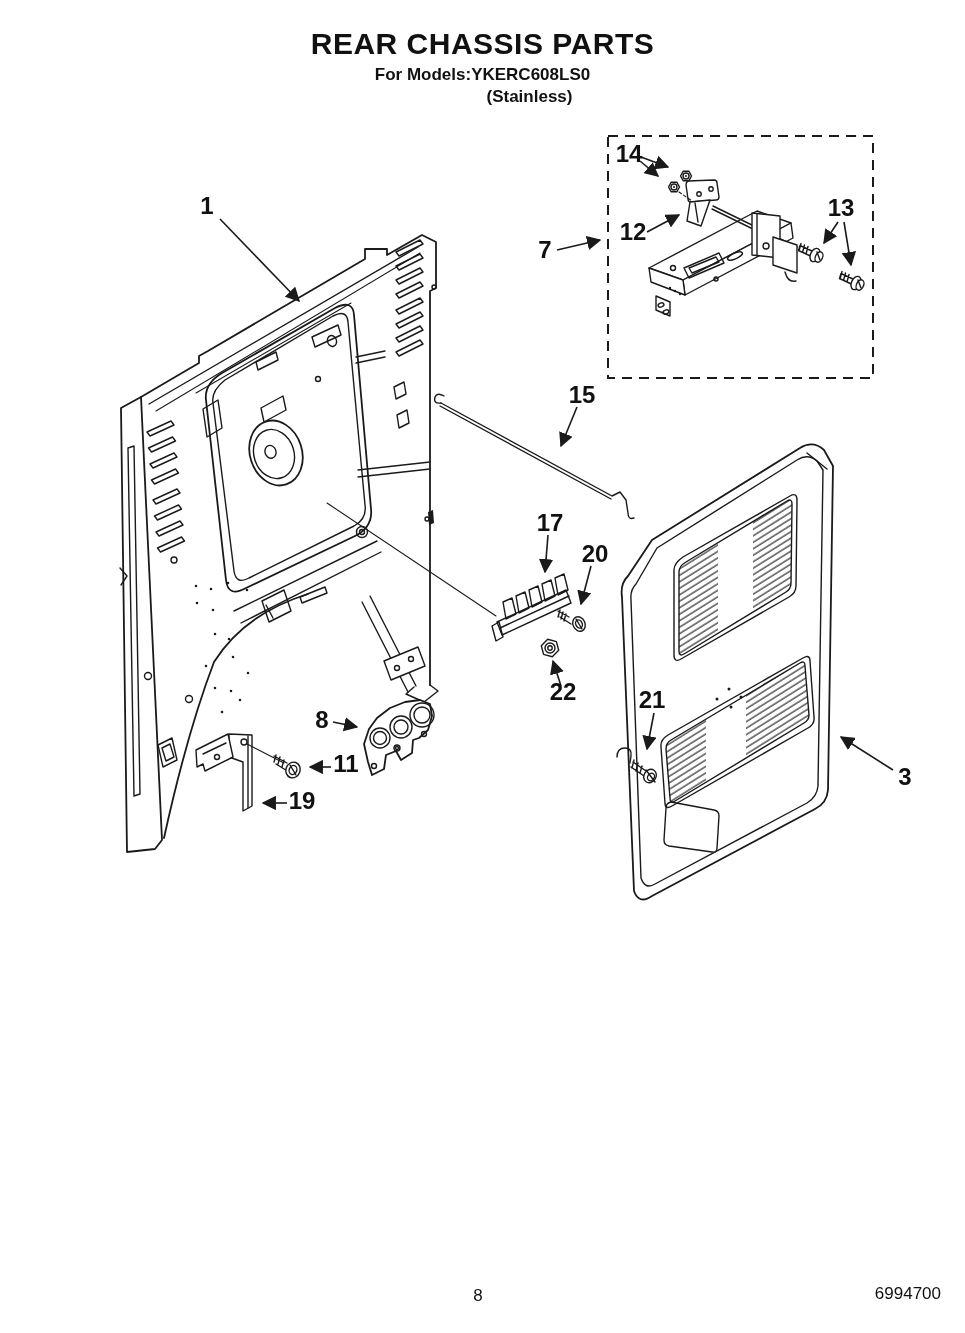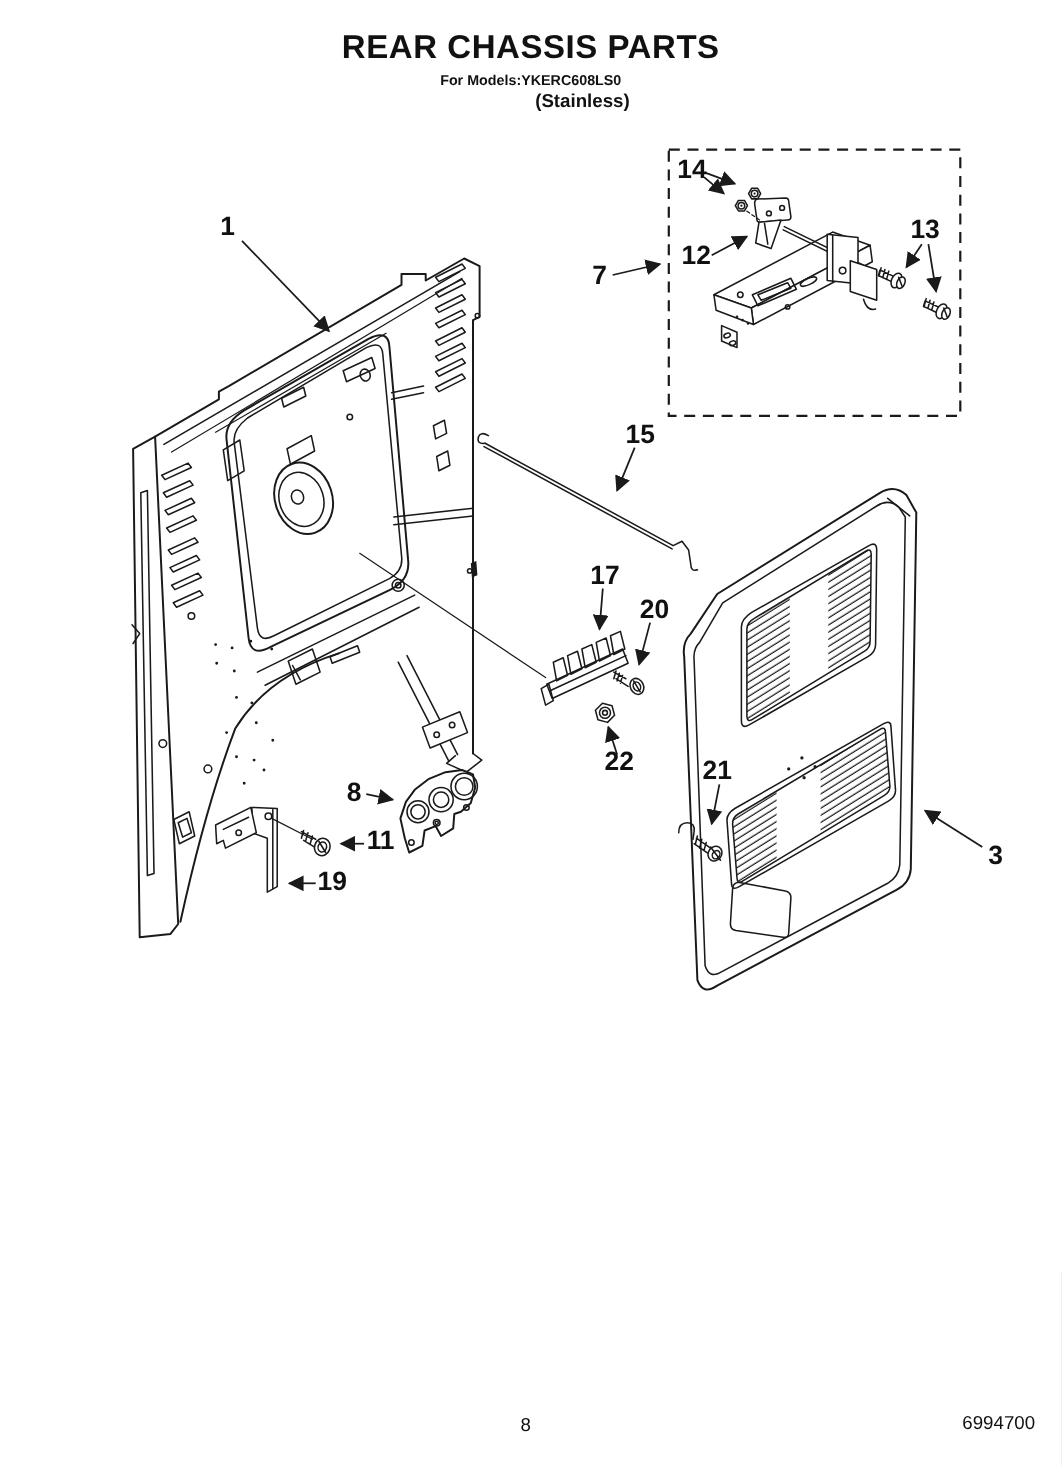--- a/index.html
+++ b/index.html
@@ -1,20 +1,20 @@
 <!DOCTYPE html>
 <html><head>
 <meta charset="utf-8">
 <style>
   html,body{margin:0;padding:0;background:#e8e8e8;}
   .page{position:relative;width:965px;height:1333px;background:#ffffff;overflow:hidden;
         font-family:"Liberation Sans",sans-serif;color:#111;}
   .title-block{position:absolute;top:28px;left:0;width:100%;text-align:center;}
   .title-heading{font-size:30px;font-weight:bold;letter-spacing:.5px;line-height:1.05;}
-  .title-models{font-size:13px;font-weight:bold;margin-top:5px;}
+  .title-models{font-size:17px;font-weight:bold;margin-top:5px;}
   .title-finish{font-size:17px;font-weight:bold;margin-top:2px;transform:translateX(47px);}
   .footer-page{position:absolute;left:462px;top:1286px;width:32px;text-align:center;font-size:17px;}
   .footer-doc{position:absolute;right:24px;top:1284px;font-size:17px;}
   svg.diagram{position:absolute;left:0;top:0;}
   svg .ln{stroke:#1a1a1a;fill:none;stroke-width:1.4;stroke-linecap:round;stroke-linejoin:round;}
   svg .thick{stroke-width:1.8;}
   svg .thin{stroke-width:1.1;}
   svg .fw{fill:#ffffff;}
   svg .fb{fill:#1a1a1a;stroke:none;}
   svg .dash{stroke:#1a1a1a;fill:none;stroke-width:2;stroke-dasharray:10 7;}

